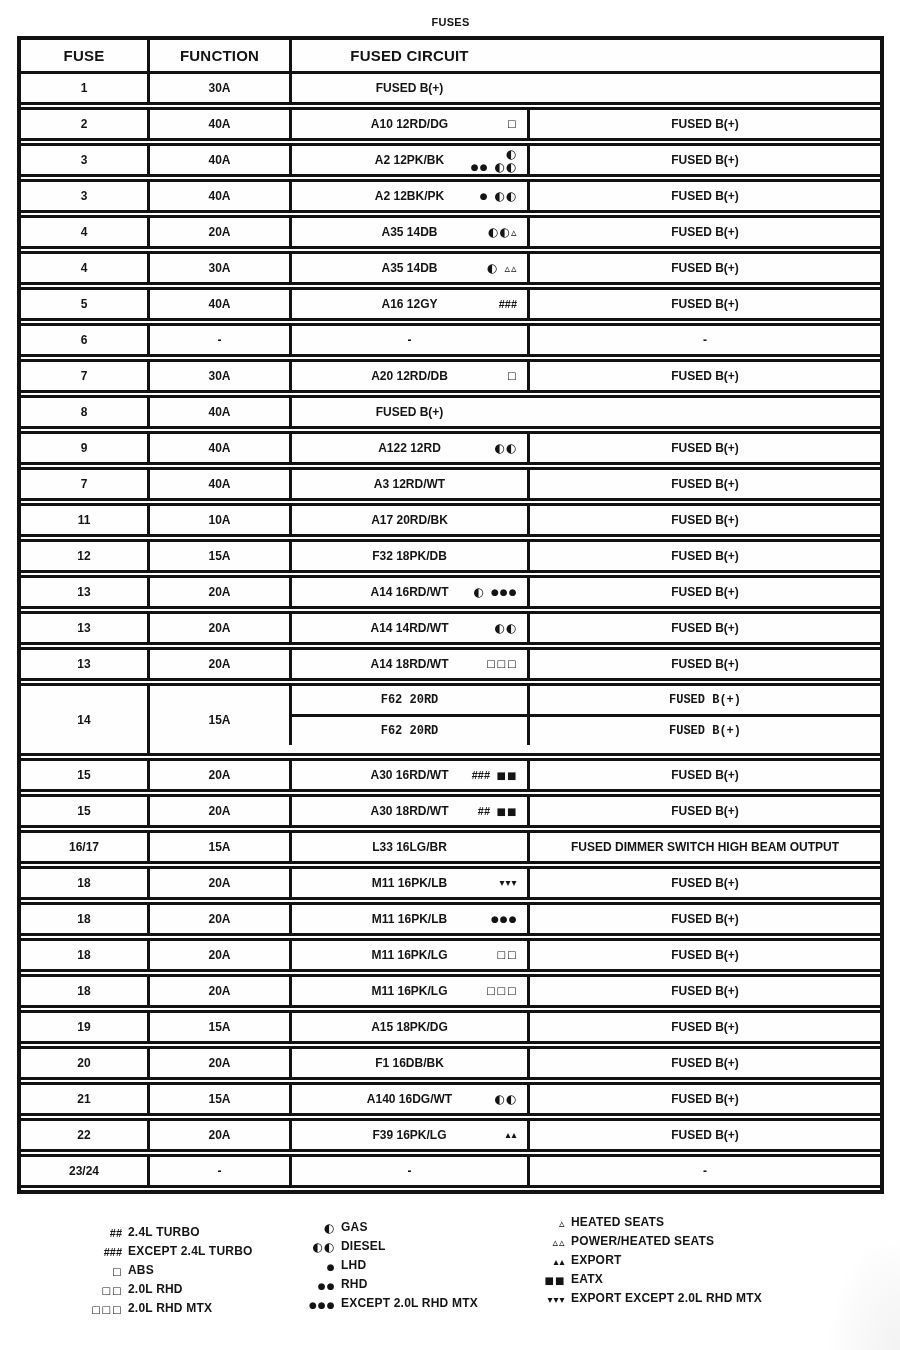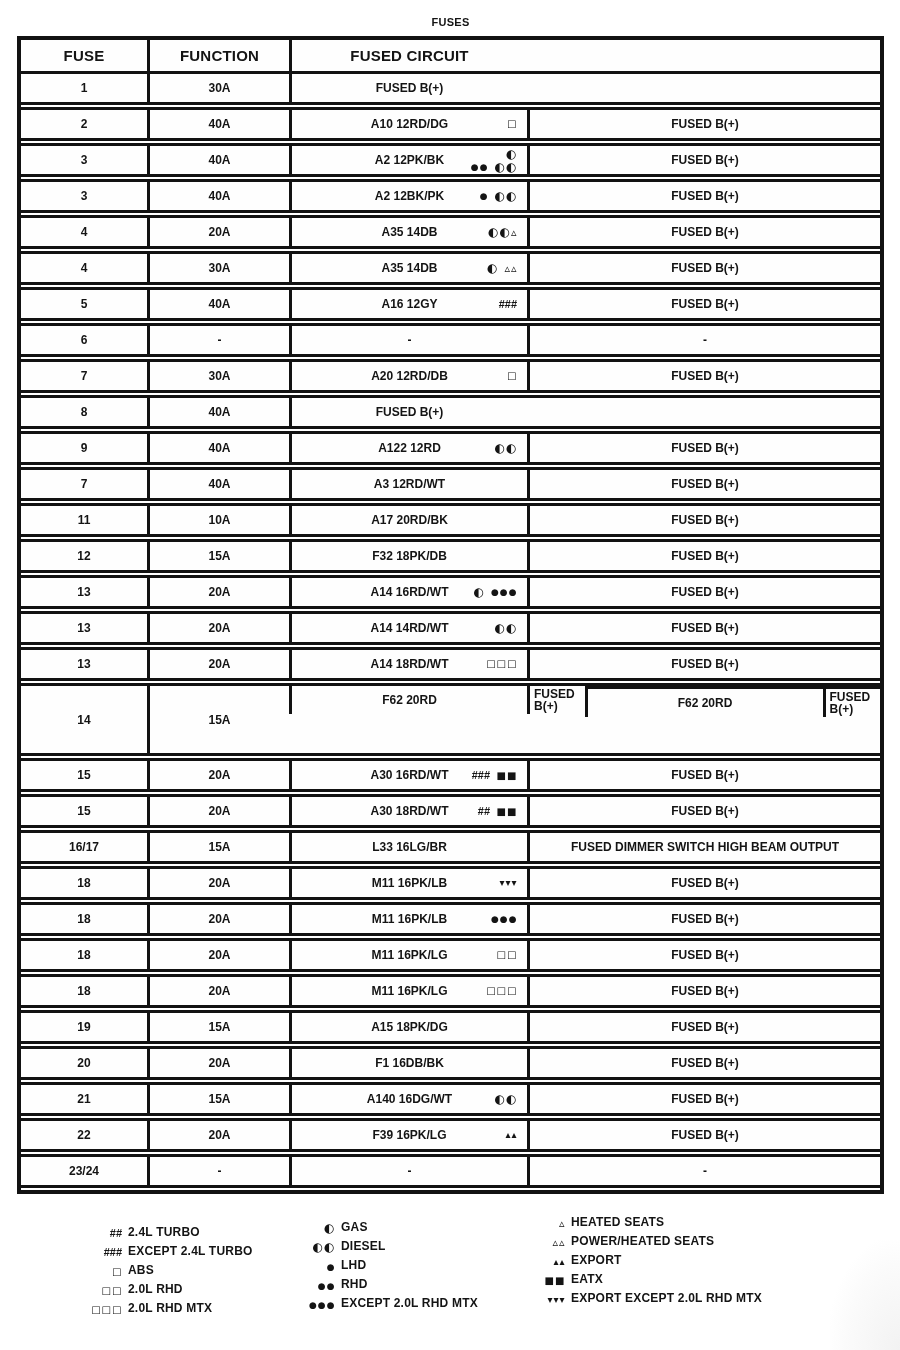--- a/index.html
+++ b/index.html
@@ -24,21 +24,21 @@
 
   .c-circuit{position:relative;}
   .circ-syms{position:absolute;right:10px;top:50%;transform:translateY(-50%);
     display:flex;align-items:center;white-space:nowrap;}
   .circ-syms.two-line{flex-direction:column;align-items:flex-end;row-gap:1px;}
   .circ-syms .sym-line{display:flex;align-items:center;}
 
   
   .t-row.merged{grid-template-columns:126px 142px auto;}
   .merged .c-fuse,.merged .c-amps{height:67px;}
-  .right-stack{display:flex;flex-direction:row;}
+  .right-stack{display:flex;flex-direction:column;font-family:Liberation Mono, monospace;}
   .right-stack .sub{display:grid;grid-template-columns:238px auto;}
   .right-stack .sub + .sub{border-top:3px solid #121212;}
   .right-stack .sub .c-circuit{border-left:3px solid #121212;}
 
   .func-text{padding:0 4px;text-align:left;}
 
   
   .sym{font-family:"DejaVu Sans",sans-serif;display:inline-block;line-height:1;
     margin:0 0.5px;color:#141414;}
   .s-hash{font-family:"Liberation Sans",sans-serif;font-size:11px;font-weight:bold;margin:0;}

